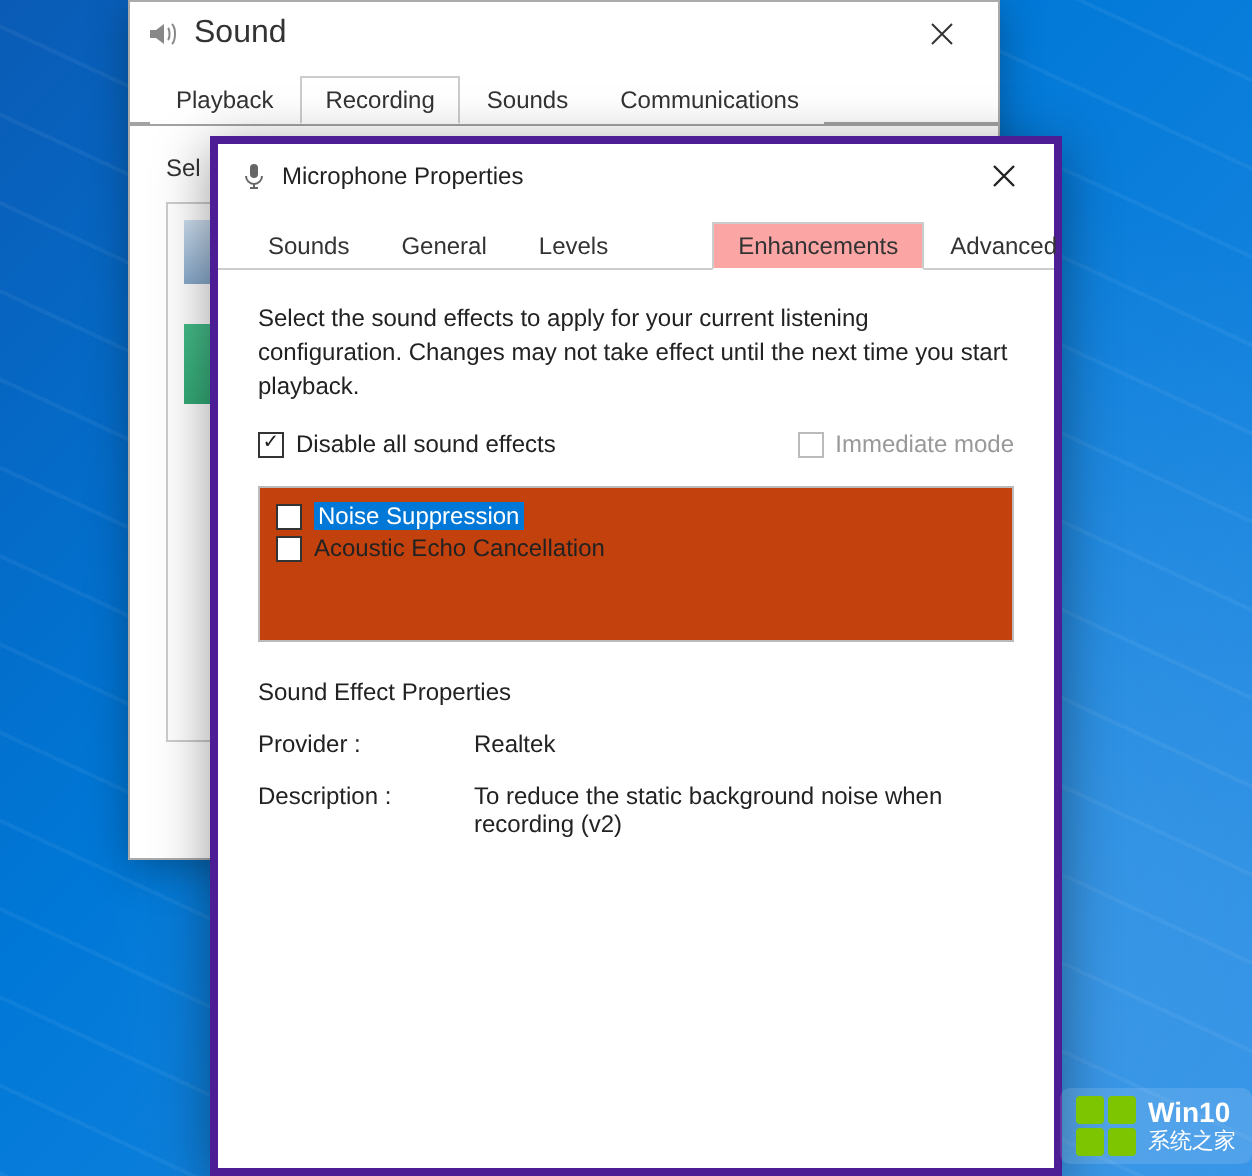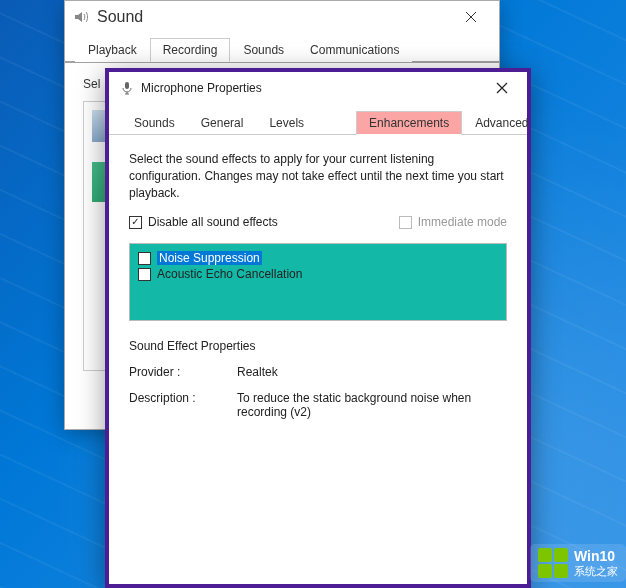--- a/index.html
+++ b/index.html
@@ -177,21 +177,21 @@
     .checkbox-row.disabled { color: #999; }
     .checkbox-row.disabled .cb { border-color: #bbb; }
     .checks-top {
       display: flex;
       justify-content: space-between;
       margin-bottom: 8px;
     }
 
     .effects-list {
       border: 1px solid #bbb;
-      background: #14b8a6;
+      background: #c2410c;
       padding: 6px;
       height: 78px;
       margin-bottom: 18px;
     }
     .effect-item {
       display: flex;
       align-items: center;
       gap: 6px;
       padding: 1px 2px;
     }

